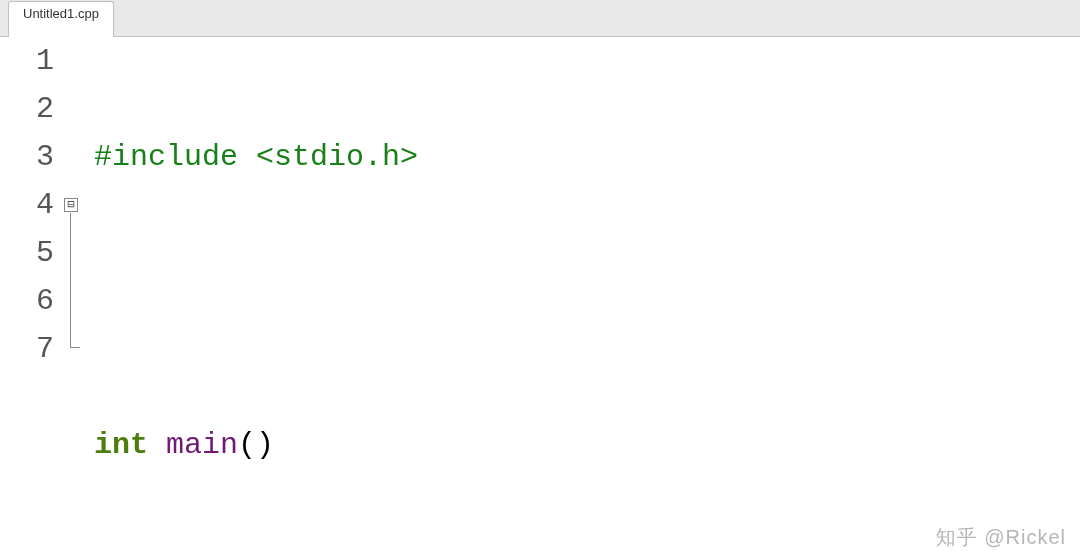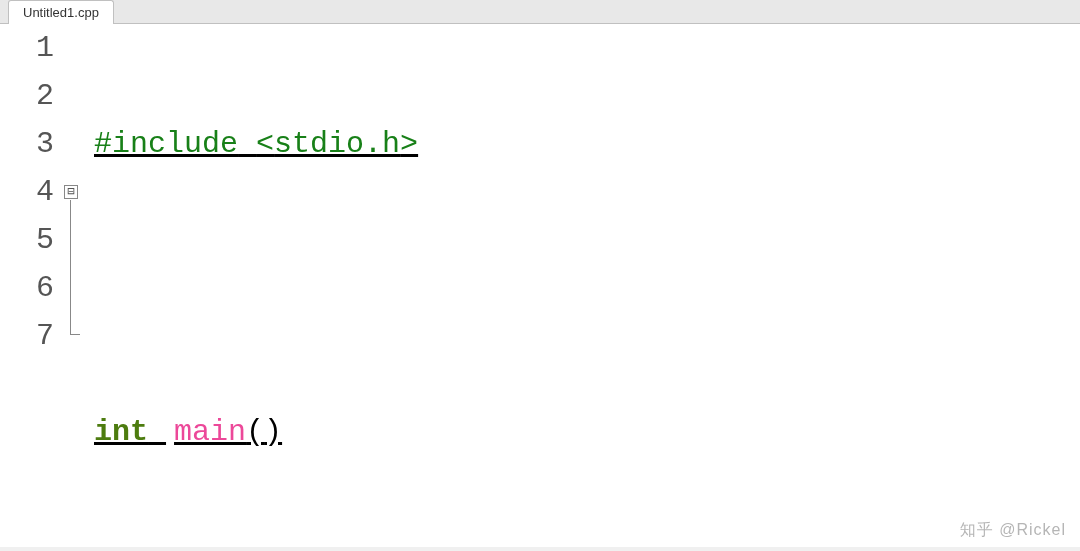--- a/index.html
+++ b/index.html
@@ -6,24 +6,23 @@
 body {
   font-family: "Segoe UI", Tahoma, sans-serif;
   background: #f0f0f0;
   width: 1080px;
   height: 551px;
   overflow: hidden;
   position: relative;
 }
 .tab-bar {
   background: #e8e8e8;
-  height: 24px;
+  height: 37px;
   border-bottom: 1px solid #c0c0c0;
   display: flex;
-  align-items: flex-end;
   padding-left: 8px;
 }
 .tab {
   background: #fff;
   border: 1px solid #c0c0c0;
   border-bottom: none;
   padding: 4px 14px 4px 14px;
   font-size: 13px;
   color: #333;
   border-top-left-radius: 3px;
@@ -84,32 +83,31 @@
 }
 .code {
   flex: 1;
   position: relative;
   white-space: pre;
 }
 .line {
   height: 48px;
   padding-left: 6px;
   position: relative;
-  text-decoration: underline;
 }
 .tok-pre   { color: #188018; }
 .tok-kw    { color: #4d7c0f; font-weight: bold; }
-.tok-fn    { color: #ec4899; margin-left: 8px; }
+.tok-fn    { color: #701a75; }
 .tok-paren { color: #000; }
 .watermark {
   position: absolute;
   right: 14px;
-  bottom: 10px;
+  bottom: 0;
   color: rgba(120,120,120,0.55);
-  font-size: 16px;
+  font-size: 20px;
   font-family: sans-serif;
   letter-spacing: 1px;
   user-select: none;
 }
 </style>
 </head>
 <body>
 
 <div class="tab-bar">
   <div class="tab">Untitled1.cpp</div>

